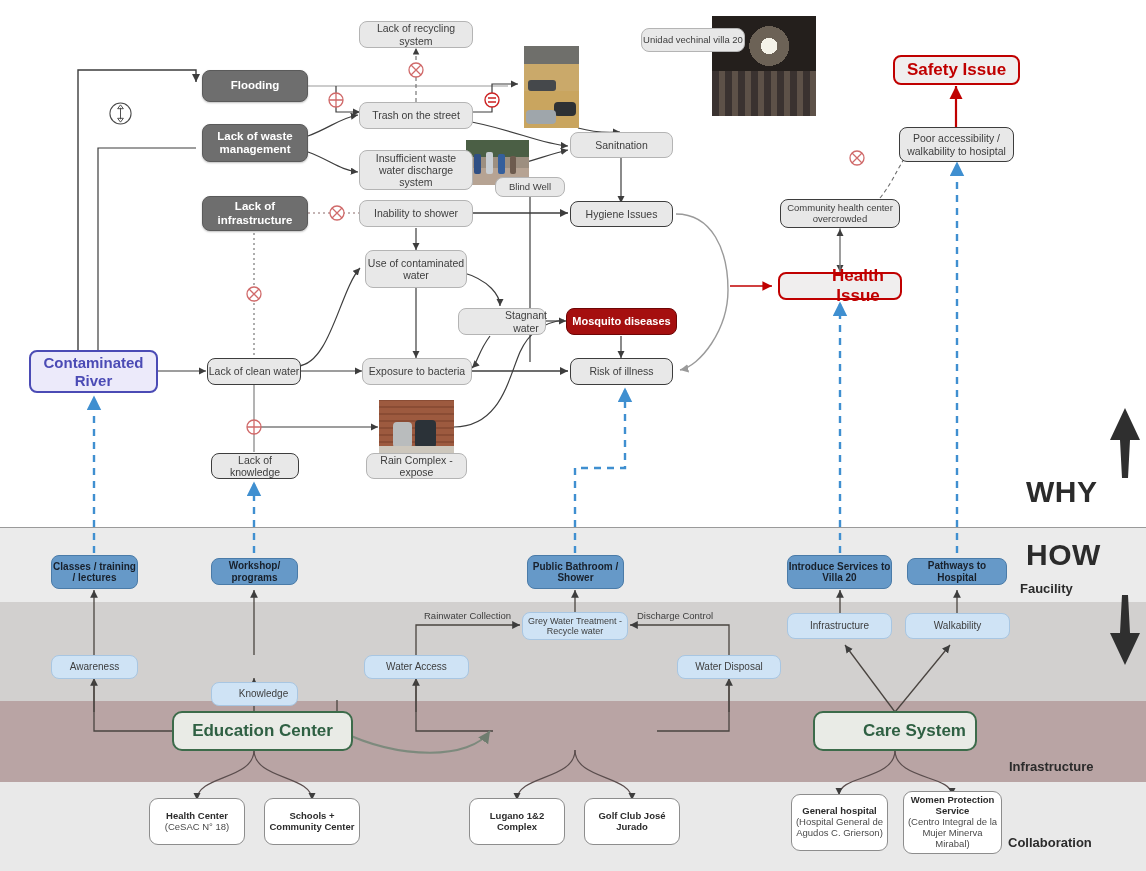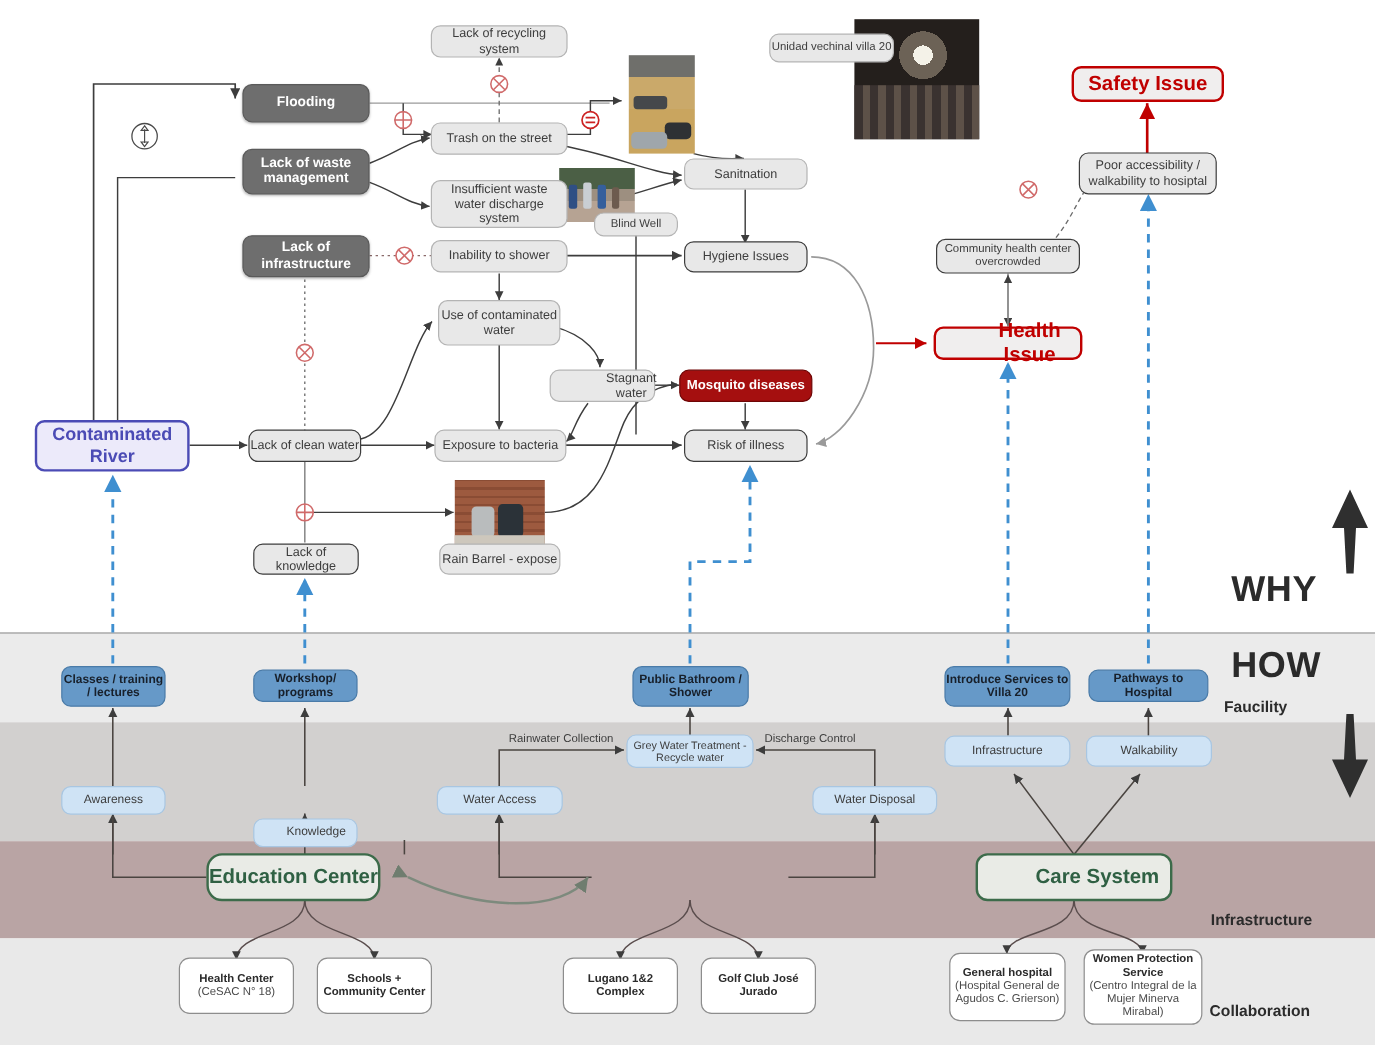--- a/index.html
+++ b/index.html
@@ -314,21 +314,21 @@
   <div class="node n-grey" style="left:362px;top:358px;width:110px;height:27px;">
     <span>Exposure to bacteria</span>
   </div>
   <div class="node n-grey-strong" style="left:570px;top:358px;width:103px;height:27px;">
     <span>Risk of illness</span>
   </div>
   <div class="node n-grey-strong" style="left:211px;top:453px;width:88px;height:26px;">
     <span>Lack of knowledge</span>
   </div>
   <div class="node n-grey" style="left:366px;top:453px;width:101px;height:26px;">
-    <span>Rain Barrel - expose</span>
+    <span>Rain Complex - expose</span>
   </div>
   <div class="node n-grey-strong" style="left:780px;top:199px;width:120px;height:29px;padding:0 3px;font-size:9.5px;">
     <span>Community health center overcrowded</span>
   </div>
   <div class="node n-grey-strong" style="left:899px;top:127px;width:115px;height:35px;padding:0 3px;">
     <span>Poor accessibility / walkability to hosiptal</span>
   </div>
   <div class="node n-grey" style="left:641px;top:28px;width:104px;height:24px;font-size:9.5px;">
     <span>Unidad vechinal villa 20</span>
   </div>
@@ -380,21 +380,21 @@
   <div class="node n-blue-light" style="left:787px;top:613px;width:105px;height:26px;">
     <span>Infrastructure</span>
   </div>
   <div class="node n-blue-light" style="left:905px;top:613px;width:105px;height:26px;">
     <span>Walkability</span>
   </div>
 
   <div class="edge-label" style="left:424px;top:610px;">Rainwater Collection</div>
   <div class="edge-label" style="left:637px;top:610px;">Discharge Control</div>
 
-  <div class="node n-green" style="left:172px;top:711px;width:145px;height:40px;border-radius:13px;">
+  <div class="node n-green" style="left:172px;top:711px;width:181px;height:40px;">
     <span>Education Center</span>
   </div>
   <div class="node n-green" style="left:813px;top:711px;width:164px;height:40px;padding-left:39px;">
     <span>Care System</span>
   </div>
 
   <div class="node n-white" style="left:149px;top:798px;width:96px;height:47px;flex-direction:column;">
     <span>Health Center</span>
     <span class="sub">(CeSAC N° 18)</span>
   </div>

